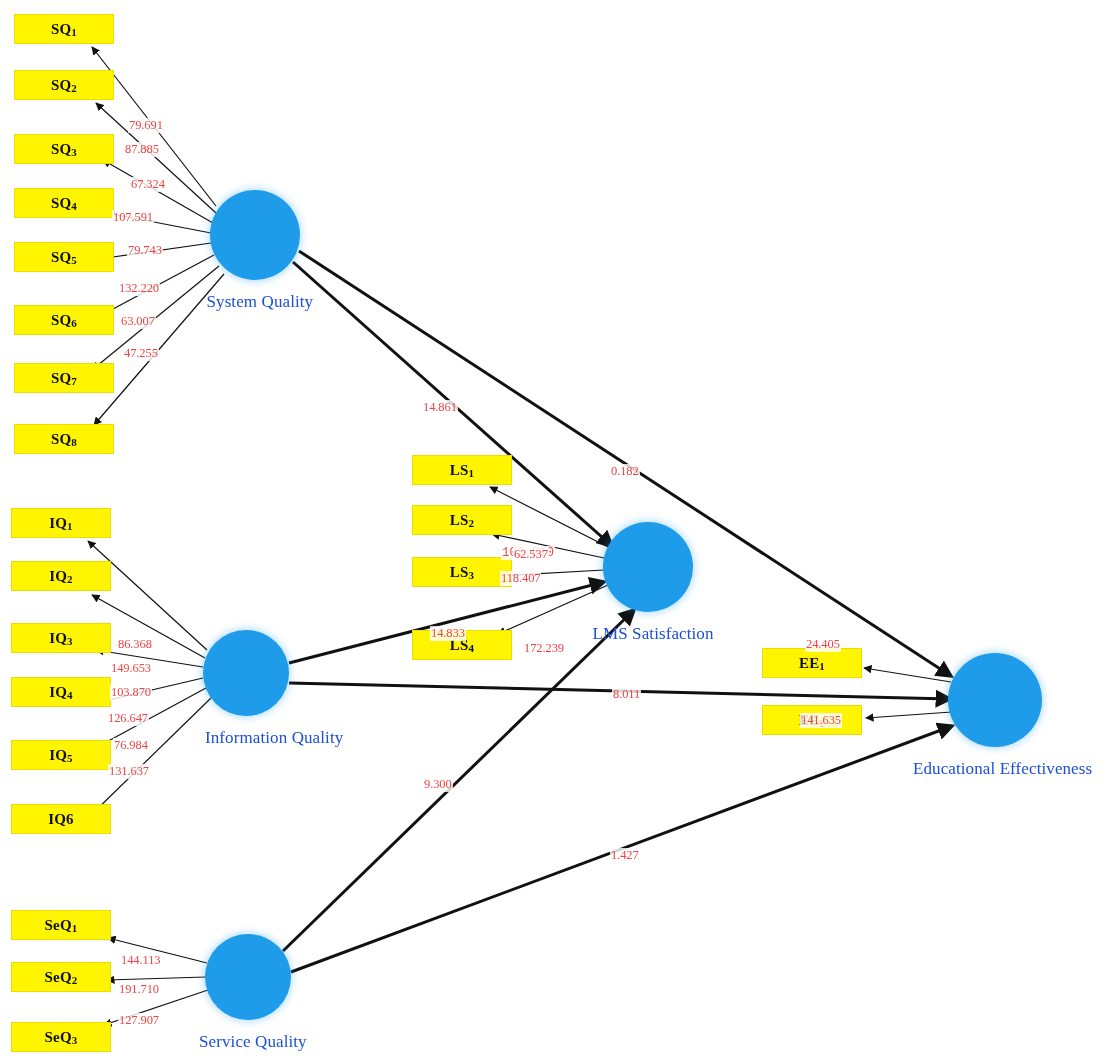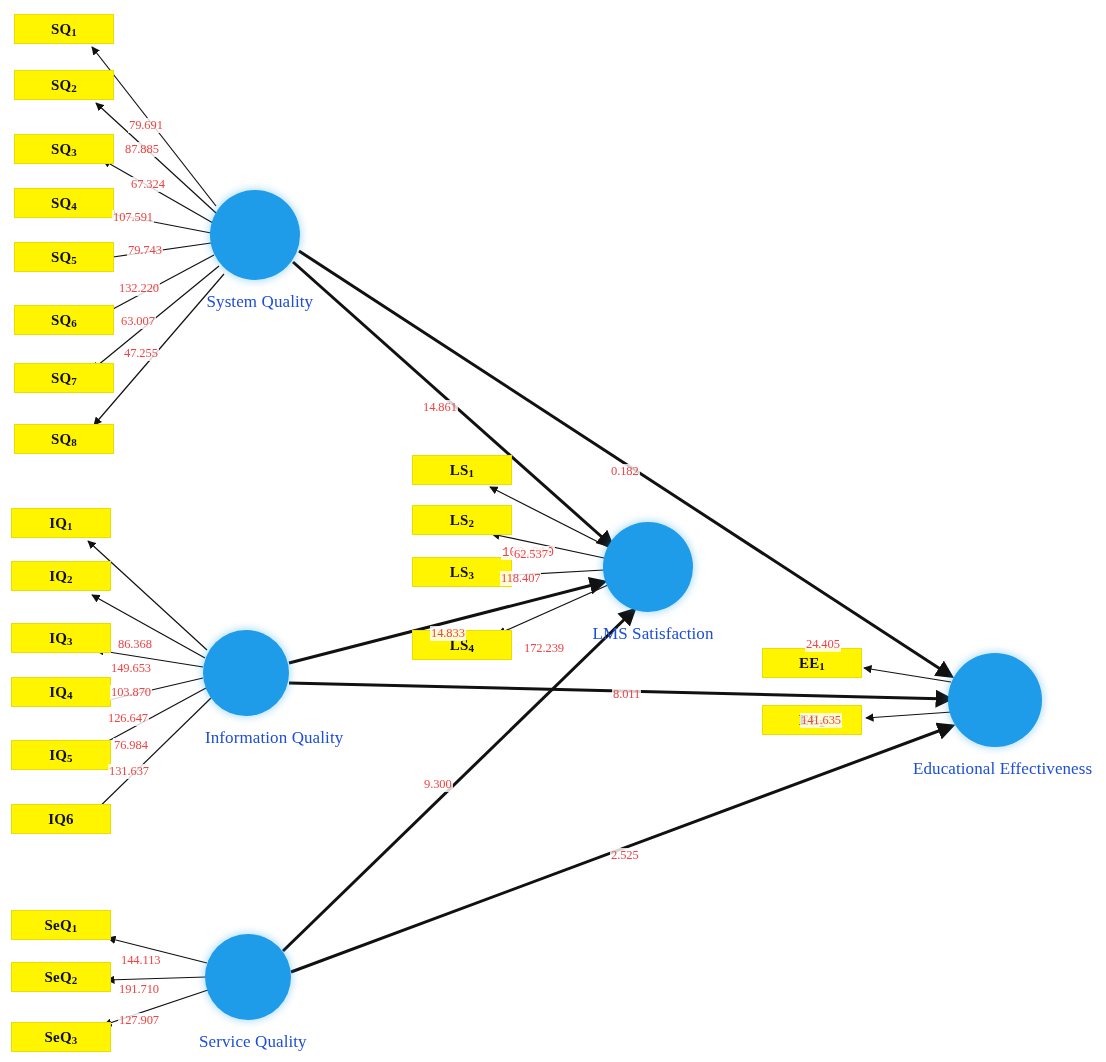--- a/index.html
+++ b/index.html
@@ -231,16 +231,16 @@
       <div class="coef" style="left: 513px; top: 547px;">62.537</div>
       <div class="coef" style="left: 500px; top: 571px;">118.407</div>
       <div class="coef" style="left: 523px; top: 609px; margin-top: 32px;">172.239</div>
       <div class="coef" style="left: 805px; top: 637px;">24.405</div>
       <div class="coef" style="left: 800px; top: 713px; font-family: Liberation Serif, serif;">141.635</div>
       <div class="coef" style="left: 422px; top: 400px;">14.861</div>
       <div class="coef" style="left: 610px; top: 464px;">0.182</div>
       <div class="coef" style="left: 430px; top: 626px;">14.833</div>
       <div class="coef" style="left: 612px; top: 687px; font-family: Liberation Serif, serif;">8.011</div>
       <div class="coef" style="left: 423px; top: 777px;">9.300</div>
-      <div class="coef" style="left: 610px; top: 848px;">2.525</div>
+      <div class="coef" style="left: 610px; top: 848px;">1.427</div>
     </div>
 
 </div>
 
 </body></html>

